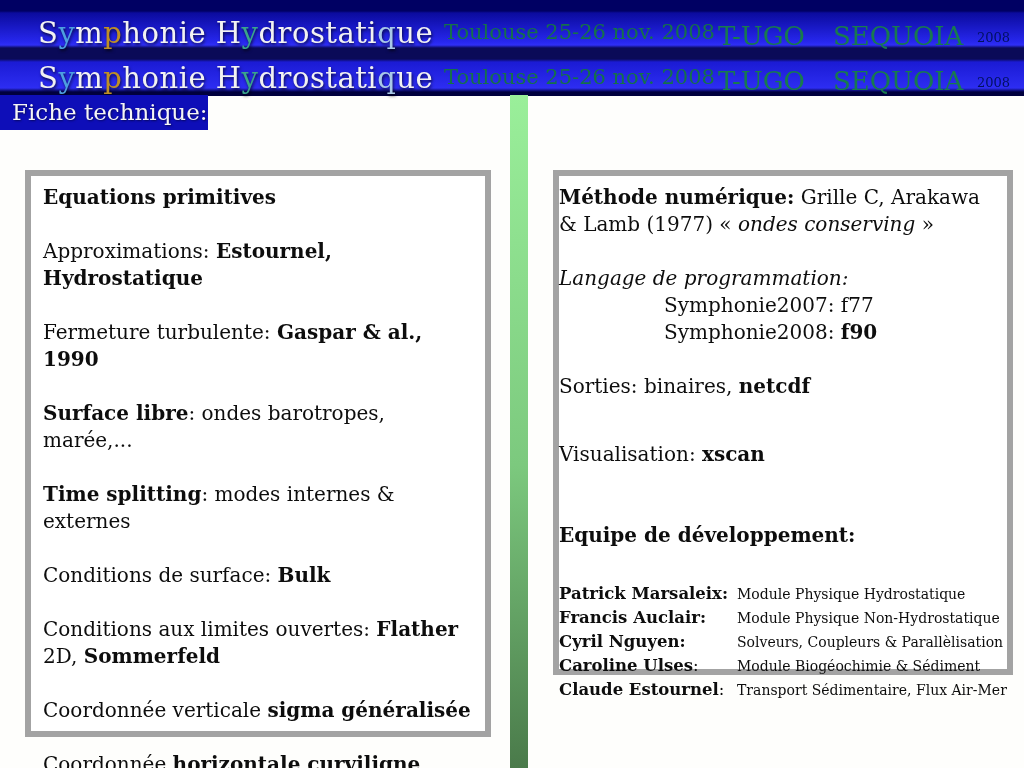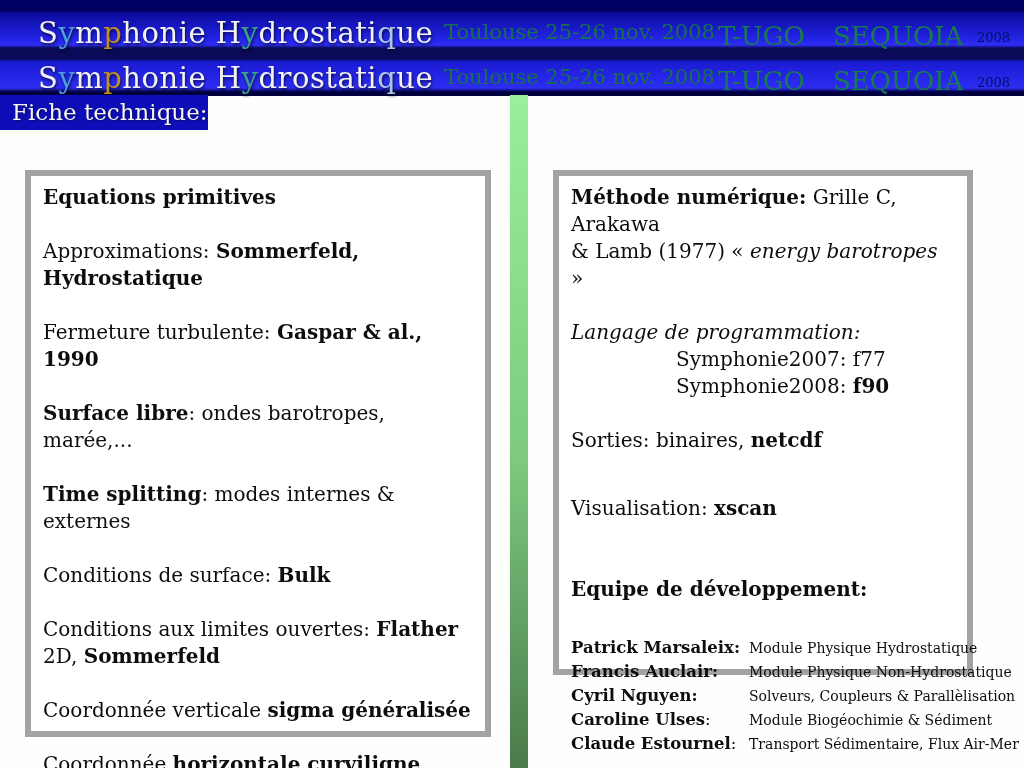--- a/index.html
+++ b/index.html
@@ -45,21 +45,21 @@
     position:absolute;left:510px;top:95px;width:18px;height:673px;
     background:linear-gradient(180deg,#9aef9a 0%,#7cc97e 55%,#4a7a4a 100%);
   }
 
   
   .box{
     position:absolute;background:#ffffff;border:6px solid #a3a3a3;
     box-sizing:border-box;font-size:20px;line-height:27px;color:#0d0d0d;
   }
   .left-box{left:25px;top:170px;width:466px;height:567px;padding:8px 12px;}
-  .right-box{left:553px;top:170px;width:420px;height:505px;padding:8px 12px;}
+  .right-box{left:553px;top:170px;width:460px;height:505px;padding:8px 0;}
   .box p{margin:0;}
   .b{font-weight:bold;}
   .i{font-style:italic;}
   .sm{font-size:14px;line-height:18px;}
   .indent{padding-left:105px;}
 
   
   .team{margin-top:32px;}
   .team-row{line-height:22px;white-space:nowrap;}
   .team-name{display:inline-block;width:178px;font-weight:bold;font-size:16.5px;}
@@ -87,32 +87,32 @@
       <div class="year">2008</div>
     </div>
   </header>
 
   <div class="fiche">Fiche technique:</div>
 
   <div class="stripe" style="background: linear-gradient(rgb(154, 239, 154) 0%, rgb(124, 201, 126) 55%, rgb(74, 122, 74) 100%);"></div>
 
   <section class="box left-box" id="left-box">
       <p class="para"><span class="b">Equations primitives</span></p>
-      <p class="para" style="margin-top: 27px;"><span>Approximations: </span><span class="b">Sommerfeld,</span><br><span class="b">Hydrostatique</span></p>
+      <p class="para" style="margin-top: 27px;"><span>Approximations: </span><span class="b">Estournel,</span><br><span class="b">Hydrostatique</span></p>
       <p class="para" style="margin-top: 27px;"><span>Fermeture turbulente: </span><span class="b">Gaspar &amp; al., 1990</span></p>
       <p class="para" style="margin-top: 27px;"><span class="b">Surface libre</span><span>: ondes barotropes, marée,...</span></p>
       <p class="para" style="margin-top: 27px;"><span class="b">Time splitting</span><span>: modes internes &amp; externes</span></p>
       <p class="para" style="margin-top: 27px;"><span>Conditions de surface: </span><span class="b">Bulk</span></p>
       <p class="para" style="margin-top: 27px;"><span>Conditions aux limites ouvertes: </span><span class="b">Flather</span><br><span>2D, </span><span class="b">Sommerfeld</span></p>
       <p class="para" style="margin-top: 27px;"><span>Coordonnée verticale </span><span class="b">sigma généralisée</span></p>
       <p class="para" style="margin-top: 27px;"><span>Coordonnée </span><span class="b">horizontale curviligne</span><br><span class="sm">(Symphonie2008)</span></p>
     </section>
 
   <section class="box right-box" id="right-box">
-      <p class="para"><span class="b">Méthode numérique:</span><span> Grille C, Arakawa</span><br><span>&amp; Lamb (1977) « </span><span class="i">energy barotropes</span><span> »</span></p>
+      <p class="para"><span class="b">Méthode numérique:</span><span> Grille C, Arakawa</span><br><span>&amp; Lamb (1977) « </span><span class="i">ondes conserving</span><span> »</span></p>
       <p class="para" style="margin-top: 27px; font-style: italic;"><span>Langage de programmation:</span></p>
       <p class="para indent"><span>Symphonie2007: f77</span></p>
       <p class="para indent"><span>Symphonie2008: </span><span class="b">f90</span></p>
       <p class="para" style="margin-top: 27px;"><span>Sorties: binaires, </span><span class="b">netcdf</span></p>
       <p class="para" style="margin-top: 41px;"><span>Visualisation: </span><span class="b">xscan</span></p>
       <p class="para" style="margin-top: 54px;"><span class="b">Equipe de développement:</span></p>
       <div class="team">
         <div class="team-row"><span class="team-name">Patrick Marsaleix:</span><span class="team-role">Module Physique Hydrostatique</span></div>
         <div class="team-row"><span class="team-name">Francis Auclair:</span><span class="team-role">Module Physique Non-Hydrostatique</span></div>
         <div class="team-row"><span class="team-name">Cyril Nguyen:</span><span class="team-role">Solveurs, Coupleurs &amp; Parallèlisation</span></div>

